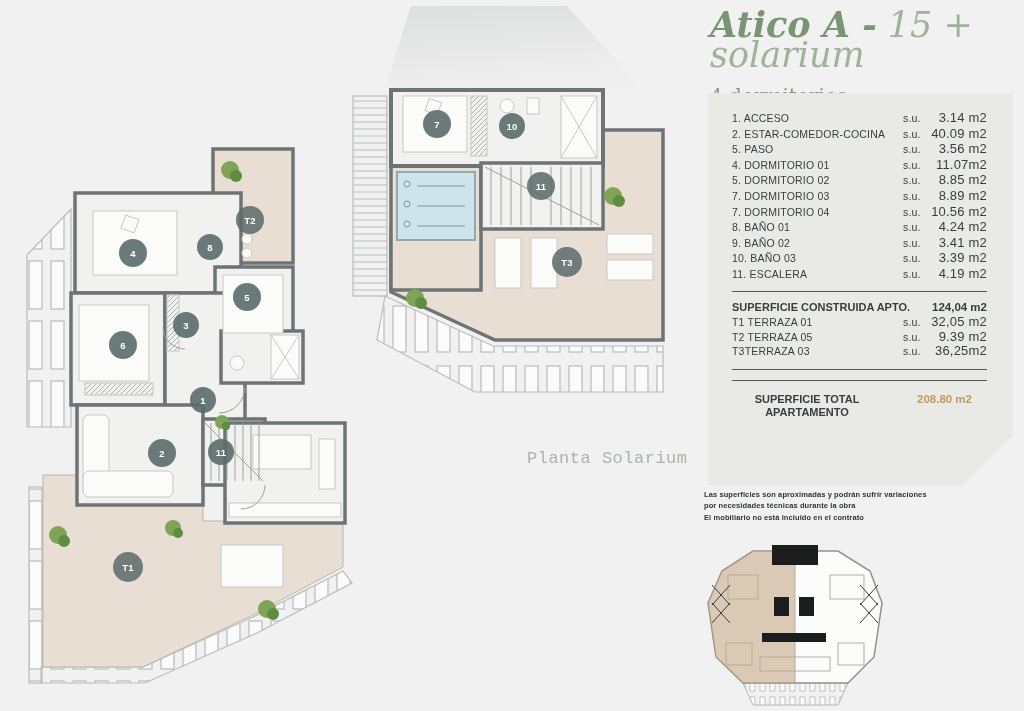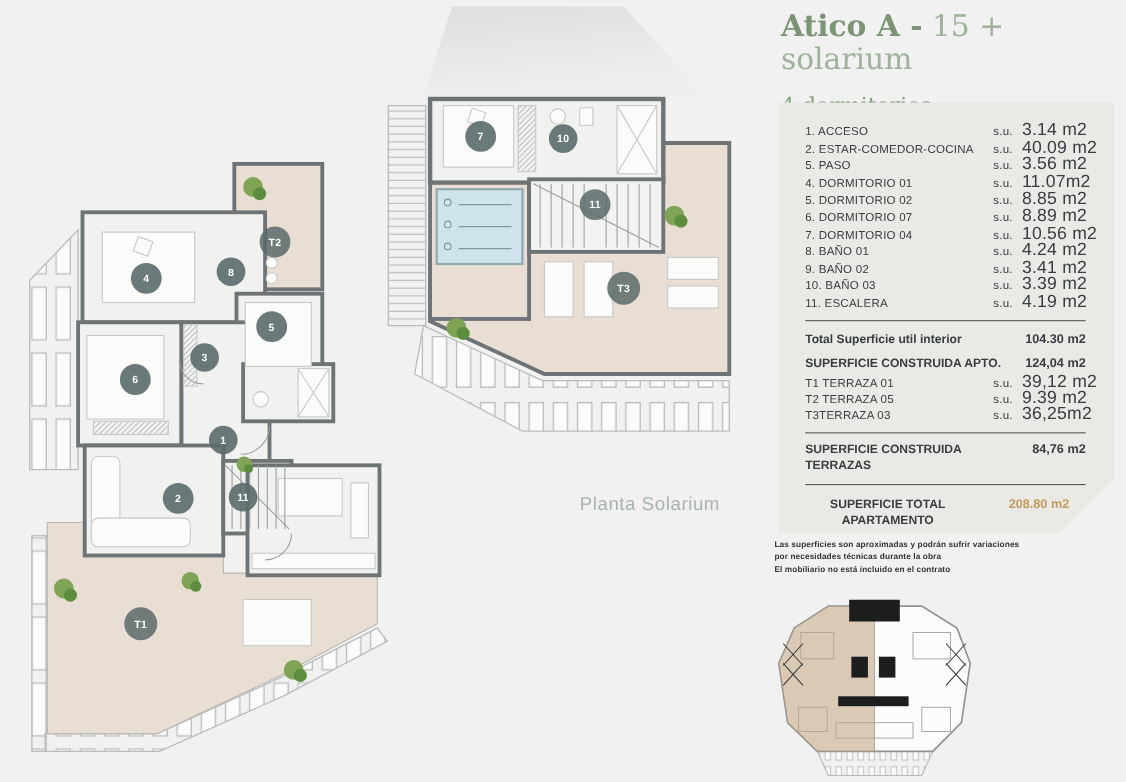--- a/index.html
+++ b/index.html
@@ -3,56 +3,56 @@
 <meta charset="utf-8">
 <style>
   html,body{margin:0;padding:0;}
   body{
     width:1024px;height:711px;position:relative;overflow:hidden;
     background:#f0f1f0;
     font-family:"Liberation Sans",sans-serif;
   }
   
   .header{position:absolute;left:710px;top:10px;width:300px;}
-  .title{font-family:"DejaVu Serif",serif;font-size:27px;line-height:30px;}
+  .title{font-family:"DejaVu Serif",serif;font-size:35px;line-height:30px;font-style:italic;}
   .title .bold{font-weight:700;color:#7a9474;}
   .title .light{font-weight:400;color:#9fb29a;}
   .subtitle{font-family:"DejaVu Serif",serif;font-size:20px;color:#83a07e;margin-top:14px;}
   
   .panel{
     position:absolute;left:708px;top:93px;width:305px;height:392px;
     background:#e9eae6;
     clip-path:polygon(0 0,100% 0,100% calc(100% - 50px),calc(100% - 50px) 100%,0 100%);
     color:#383d40;
   }
   .panel-inner{padding:17px 26px 0 24px;}
   .row{display:flex;align-items:baseline;}
   .room-row{height:15.6px;font-size:10.5px;letter-spacing:.2px;}
   .room-row .lbl{flex:1;white-space:nowrap;}
   .su{width:26px;font-size:10.5px;}
-  .amt{width:58px;text-align:right;font-size:16px;white-space:nowrap;}
+  .amt{width:58px;text-align:right;font-size:13px;white-space:nowrap;}
   .divider{border-top:1px solid #53585a;margin-top:9px;}
   .t-row{margin-top:11px;align-items:flex-start;}
   .t-row .lbl{flex:1;font-weight:700;font-size:11px;line-height:13.5px;}
   .t-row .b-amt{width:90px;text-align:right;font-weight:700;font-size:11.5px;white-space:nowrap;}
   .t-row.small-gap{margin-top:9px;}
   .nowrap{white-space:nowrap;}
   .wrap-narrow{max-width:168px;}
   .terrace-group{}
   .terrace-group .room-row{height:14.6px;}
   .gold{color:#c49a5f;}
   
   .disclaimer{
     position:absolute;left:704px;top:489px;width:250px;
     font-size:7.5px;font-weight:700;color:#303436;line-height:1.5;letter-spacing:.1px;
   }
   
   .plan-label{
     position:absolute;left:527px;top:449px;
-    font-family:Liberation Sans, sans-serif;font-size:17px;color:#a9b4ad;letter-spacing:.5px;
+    font-family:Liberation Mono, monospace;font-size:17px;color:#a9b4ad;letter-spacing:.5px;
   }
   svg{position:absolute;display:block;}
   #main-plan{left:25px;top:135px;}
   #solarium-plan{left:345px;top:0px;}
   #key-plan{left:698px;top:545px;}
   .marker-text{font-family:"Liberation Sans",sans-serif;font-size:9.5px;font-weight:600;fill:#ffffff;letter-spacing:.3px;}
 </style>
 </head>
 <body>
 
@@ -288,21 +288,21 @@
           <span class="lbl">4. DORMITORIO 01</span>
           <span class="su">s.u.</span>
           <span class="amt">11.07m2</span>
         </div>
       <div class="row room-row">
           <span class="lbl">5. DORMITORIO 02</span>
           <span class="su">s.u.</span>
           <span class="amt">8.85 m2</span>
         </div>
       <div class="row room-row">
-          <span class="lbl">6. DORMITORIO 07</span>
+          <span class="lbl">7. DORMITORIO 03</span>
           <span class="su">s.u.</span>
           <span class="amt">8.89 m2</span>
         </div>
       <div class="row room-row">
           <span class="lbl">7. DORMITORIO 04</span>
           <span class="su">s.u.</span>
           <span class="amt">10.56 m2</span>
         </div>
       <div class="row room-row">
           <span class="lbl">8. BAÑO 01</span>
@@ -321,53 +321,45 @@
         </div>
       <div class="row room-row">
           <span class="lbl">11. ESCALERA</span>
           <span class="su">s.u.</span>
           <span class="amt">4.19 m2</span>
         </div>
     </div>
 
     <div class="divider"></div>
 
-    <div class="row t-row">
-      <span class="lbl nowrap">Total Superficie util interior</span>
-      <span class="b-amt">104.30 m2</span>
-    </div>
     <div class="row t-row small-gap">
       <span class="lbl nowrap">SUPERFICIE CONSTRUIDA APTO.</span>
       <span class="b-amt">124,04 m2</span>
     </div>
 
     <div class="terrace-group">
       <div class="row room-row">
           <span class="lbl">T1 TERRAZA 01</span>
           <span class="su">s.u.</span>
-          <span class="amt">39,12 m2</span>
+          <span class="amt">32,05 m2</span>
         </div>
       <div class="row room-row">
           <span class="lbl">T2 TERRAZA 05</span>
           <span class="su">s.u.</span>
           <span class="amt">9.39 m2</span>
         </div>
       <div class="row room-row">
           <span class="lbl">T3TERRAZA 03</span>
           <span class="su">s.u.</span>
           <span class="amt">36,25m2</span>
         </div>
     </div>
 
     <div class="divider" style="margin-top:11px;"></div>
 
-    <div class="row t-row small-gap">
-      <span class="lbl wrap-narrow">SUPERFICIE CONSTRUIDA TERRAZAS</span>
-      <span class="b-amt">84,76 m2</span>
-    </div>
 
     <div class="divider" style="margin-top:10px;"></div>
 
     <div class="row t-row" style="margin-top:12px;">
       <span class="lbl wrap-narrow" style="max-width:150px;text-align:center;">SUPERFICIE TOTAL APARTAMENTO</span>
       <span class="b-amt gold">208.80 m2</span>
     </div>
   </div>
 </div>
 

